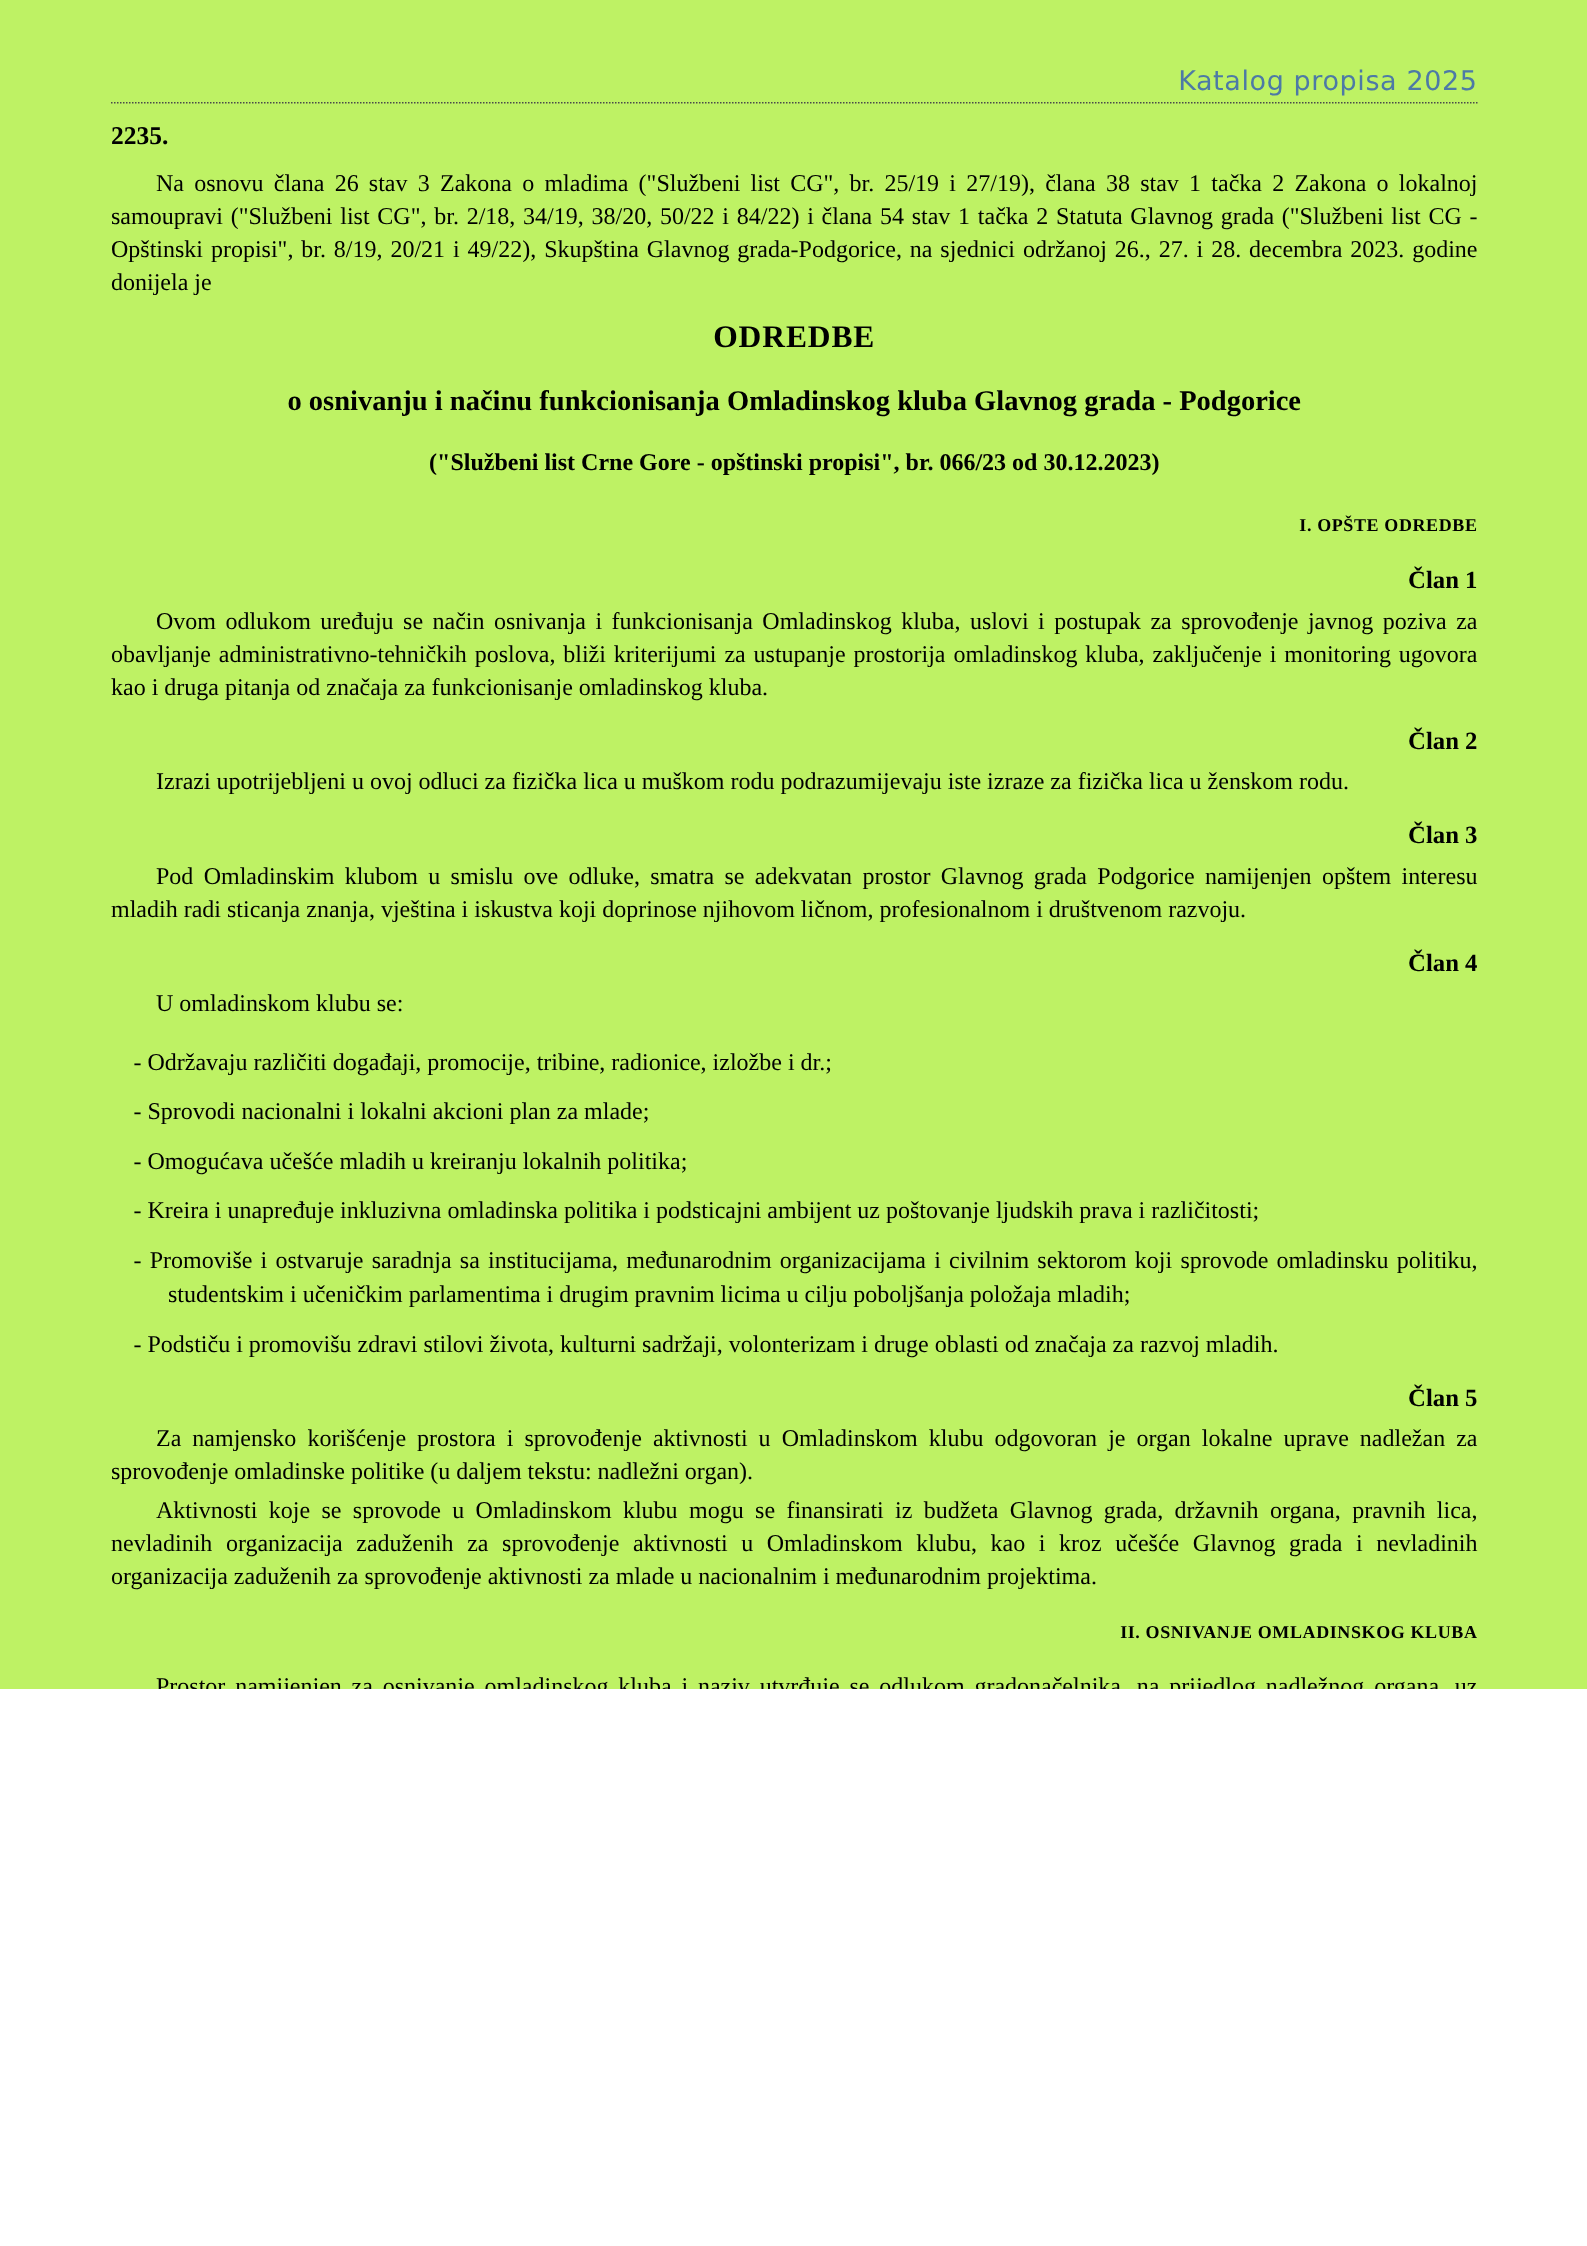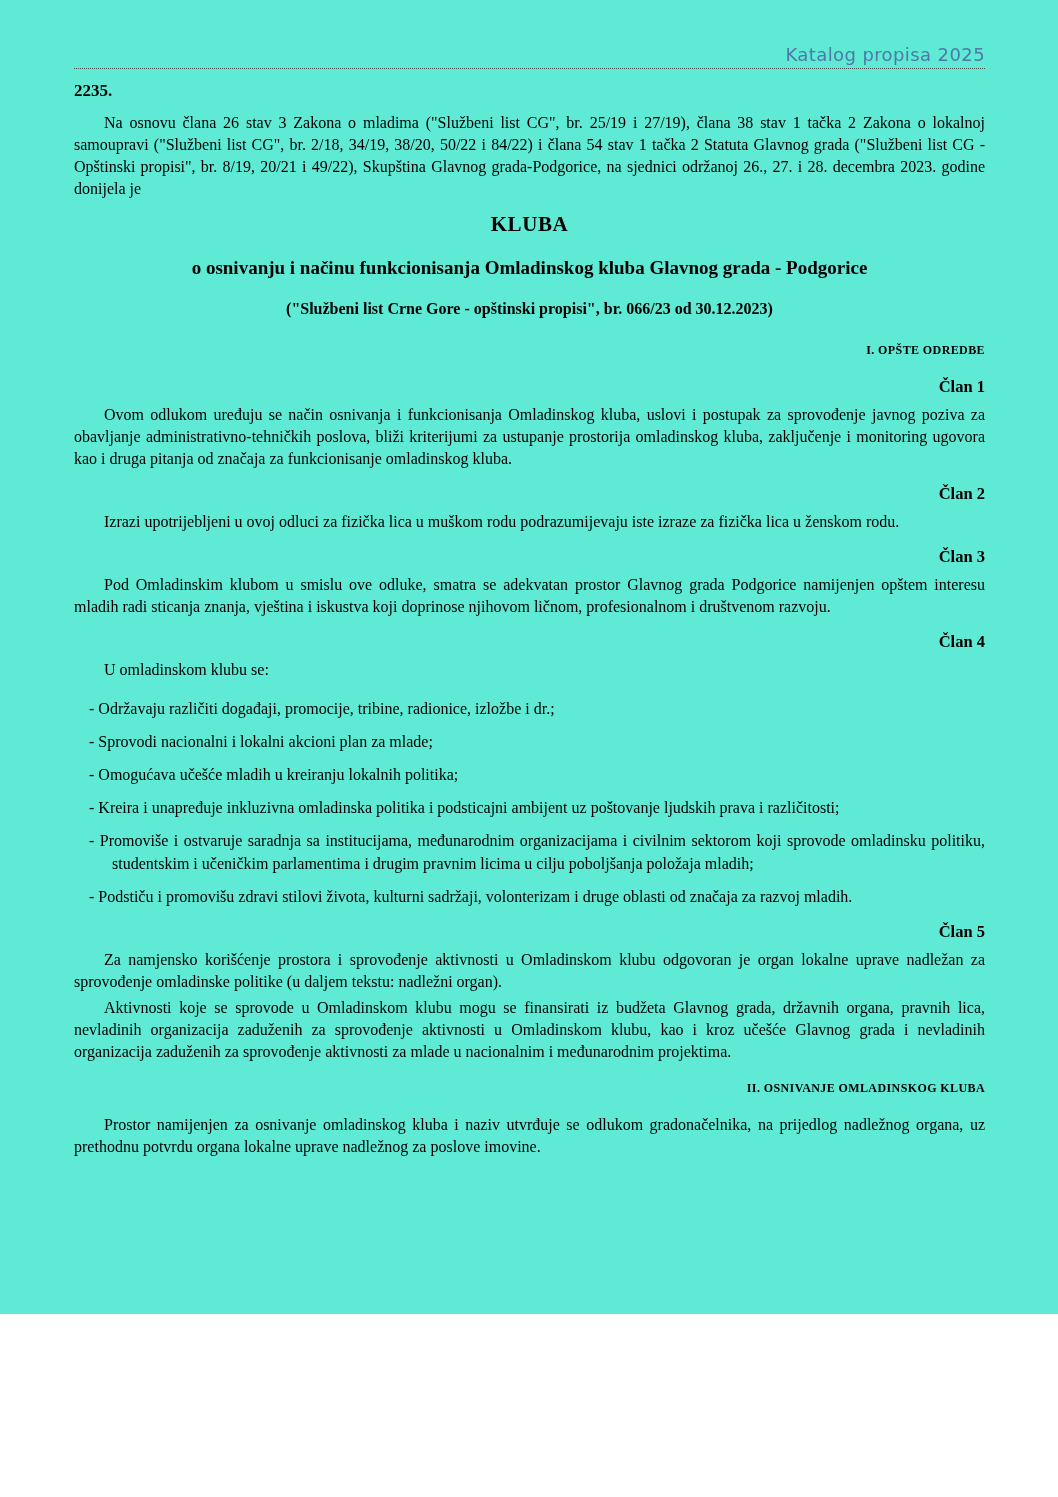--- a/index.html
+++ b/index.html
@@ -1,20 +1,20 @@
 <!DOCTYPE html>
 <html lang="sr" style="--accent: #4d7aa6;"><head>
 <meta charset="utf-8">
 <style>
   html, body { margin: 0; padding: 0; background: #ffffff; }
   .page {
     position: relative;
     width: 1058px;
-    height: 1314px;
-    background: #5eead4;
+    height: 1126px;
+    background: #bef264;
     font-family: "Liberation Serif", "DejaVu Serif", serif;
     color: #000000;
     overflow: hidden;
     box-sizing: border-box;
   }
   .content { padding: 45px 73px 0 74px; }
 
   .header-bar {
     font-family: "DejaVu Sans", "Liberation Sans", sans-serif;
     color: var(--accent, #4d7aa6);
@@ -108,21 +108,21 @@
   <div class="content">
 
     <div class="header-bar">
       <span>Katalog propisa 2025</span>
     </div>
 
     <div class="doc-number">2235.</div>
 
     <p class="body">Na osnovu člana 26 stav 3 Zakona o mladima ("Službeni list CG", br. 25/19 i 27/19), člana 38 stav 1 tačka 2 Zakona o lokalnoj samoupravi ("Službeni list CG", br. 2/18, 34/19, 38/20, 50/22 i 84/22) i člana 54 stav 1 tačka 2 Statuta Glavnog grada ("Službeni list CG - Opštinski propisi", br. 8/19, 20/21 i 49/22), Skupština Glavnog grada-Podgorice, na sjednici održanoj 26., 27. i 28. decembra 2023. godine donijela je</p>
 
-    <h1 class="doc-title">KLUBA</h1>
+    <h1 class="doc-title">ODREDBE</h1>
 
     <h2 class="doc-subtitle">o osnivanju i načinu funkcionisanja Omladinskog kluba Glavnog grada - Podgorice</h2>
 
     <h3 class="gazette">("Službeni list Crne Gore - opštinski propisi", br. 066/23 od 30.12.2023)</h3>
 
     <h3 class="chapter">I. OPŠTE ODREDBE</h3>
 
     <h4 class="clan">Član 1</h4>
     <p class="body">Ovom odlukom uređuju se način osnivanja i funkcionisanja Omladinskog kluba, uslovi i postupak za sprovođenje javnog poziva za obavljanje administrativno-tehničkih poslova, bliži kriterijumi za ustupanje prostorija omladinskog kluba, zaključenje i monitoring ugovora kao i druga pitanja od značaja za funkcionisanje omladinskog kluba.</p>
 

